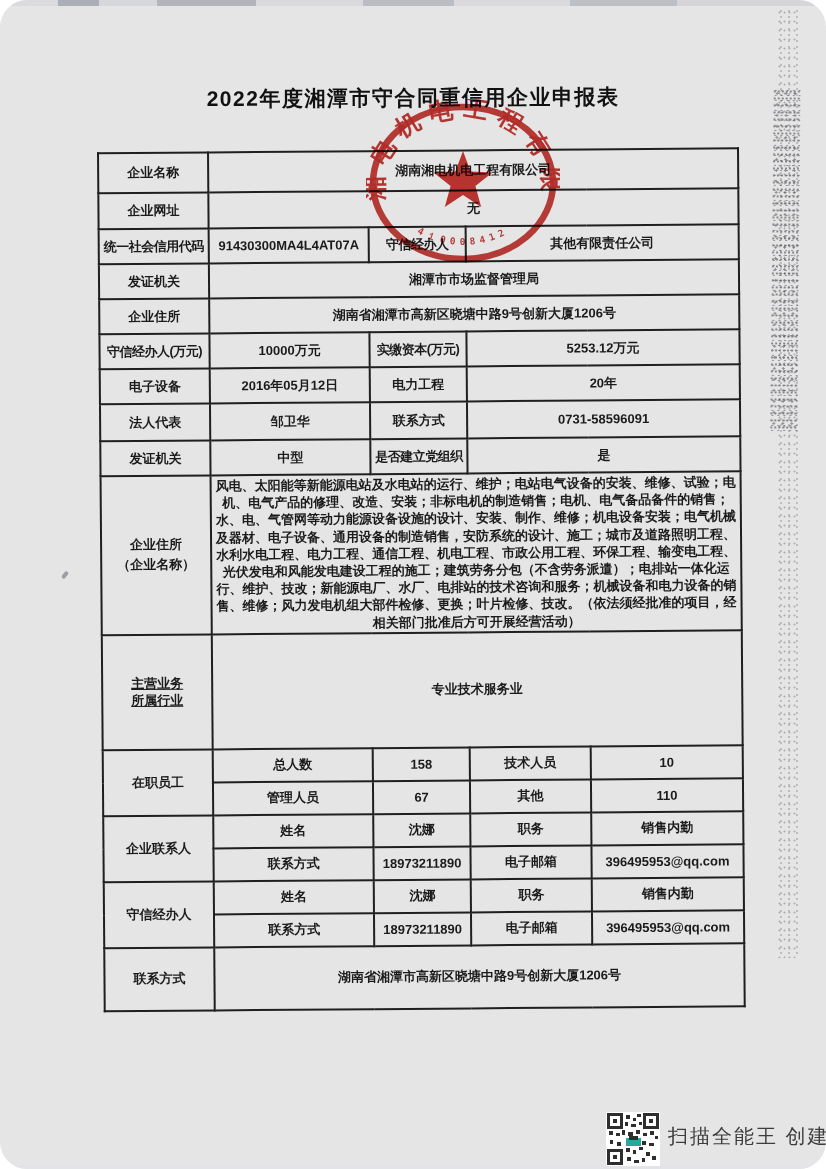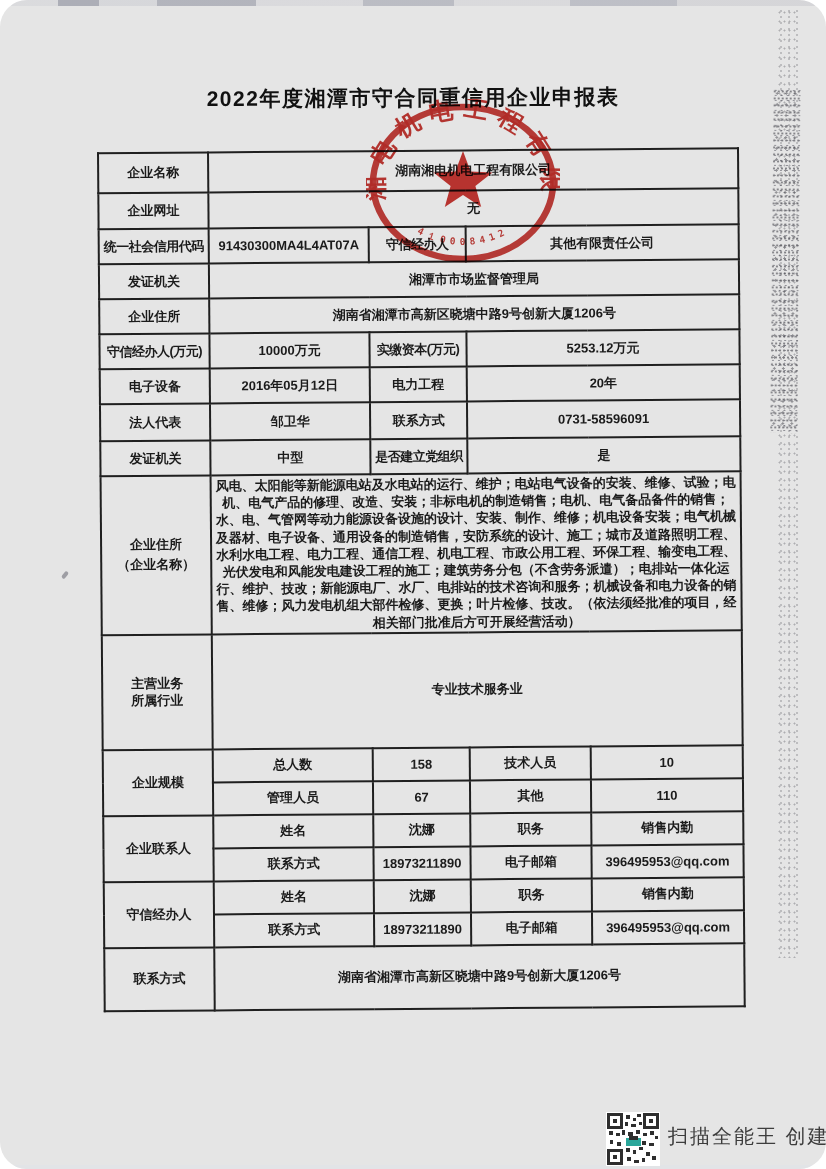--- a/index.html
+++ b/index.html
@@ -66,21 +66,21 @@
   }
   td.lbl { font-size:13px; }
   td.lbl-sm { font-size:12px; letter-spacing:-.5px; }
   td.val { font-size:14px; }
   td.scope-val {
     text-align:justify; text-justify:inter-ideograph;
     font-size:12.5px; line-height:17.2px; padding:3px 4px 2px 5px; vertical-align:top;
   }
   td.left-val { text-align:left; padding-left:2px; font-size:14px; }
   .lbl2line div { line-height:20px; }
-  .gap2line div { line-height:17px; }
+  .gap2line div { line-height:17px;text-decoration:underline; }
   .gap2line div + div { }
 
   
   .seal {
     position:absolute; left:366px; top:99px; width:194px; height:168px;
     mix-blend-mode:multiply; opacity:.93; pointer-events:none;
   }
 
   
   .wm { position:absolute; left:606px; top:1110px; width:215px; height:58px; }
@@ -166,21 +166,21 @@
       <td class="scope-val" colspan="4">风电、太阳能等新能源电站及水电站的运行、维护；电站电气设备的安装、维修、试验；电机、电气产品的修理、改造、安装；非标电机的制造销售；电机、电气备品备件的销售；水、电、气管网等动力能源设备设施的设计、安装、制作、维修；机电设备安装；电气机械及器材、电子设备、通用设备的制造销售，安防系统的设计、施工；城市及道路照明工程、水利水电工程、电力工程、通信工程、机电工程、市政公用工程、环保工程、输变电工程、光伏发电和风能发电建设工程的施工；建筑劳务分包（不含劳务派遣）；电排站一体化运行、维护、技改；新能源电厂、水厂、电排站的技术咨询和服务；机械设备和电力设备的销售、维修；风力发电机组大部件检修、更换；叶片检修、技改。（依法须经批准的项目，经相关部门批准后方可开展经营活动）</td>
     </tr>
     <tr style="height:115px">
       <td class="lbl gap2line">
         <div>主营业务</div>
         <div>所属行业</div>
       </td>
       <td class="left-val" colspan="4">专业技术服务业</td>
     </tr>
     <tr style="height:33px">
-      <td class="lbl" rowspan="2">企业规模</td>
+      <td class="lbl" rowspan="2">在职员工</td>
       <td class="lbl">总人数</td>
       <td class="val">158</td>
       <td class="lbl">技术人员</td>
       <td class="val">10</td>
     </tr>
     <tr style="height:33px">
       <td class="lbl">管理人员</td>
       <td class="val">67</td>
       <td class="lbl">其他</td>
       <td class="val">110</td>

